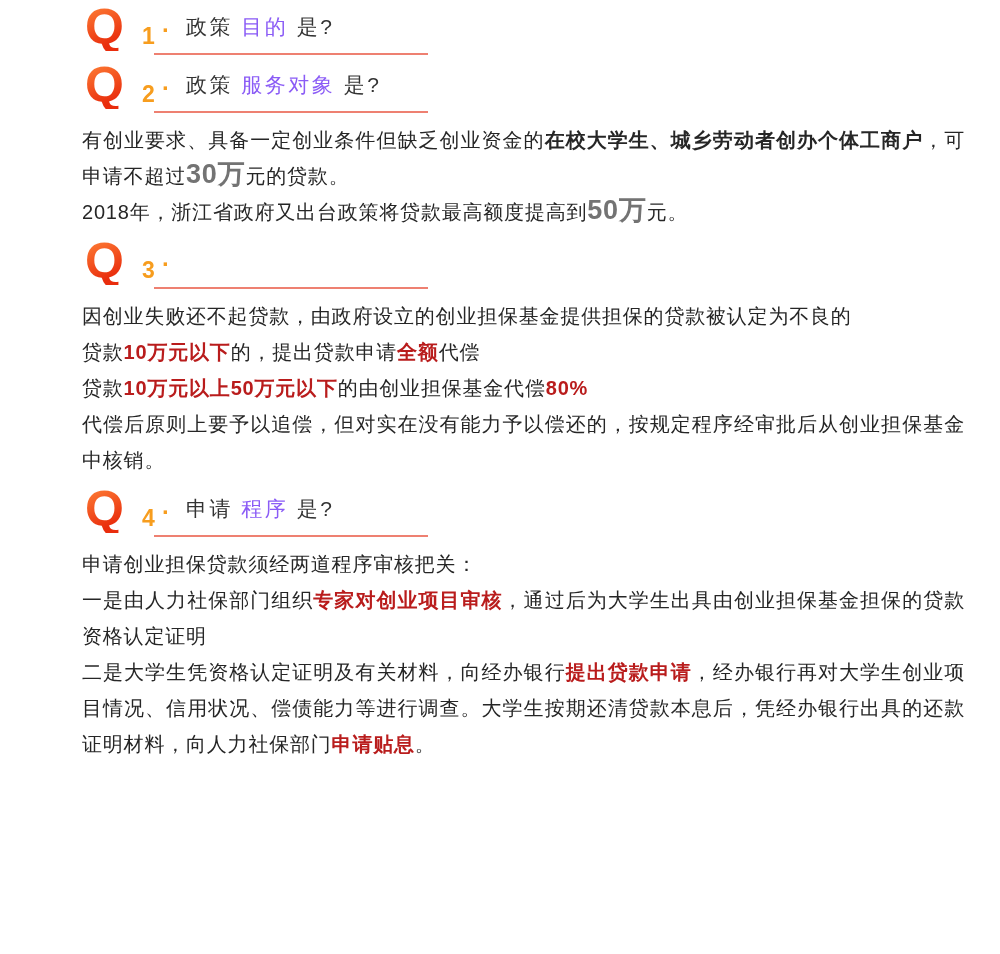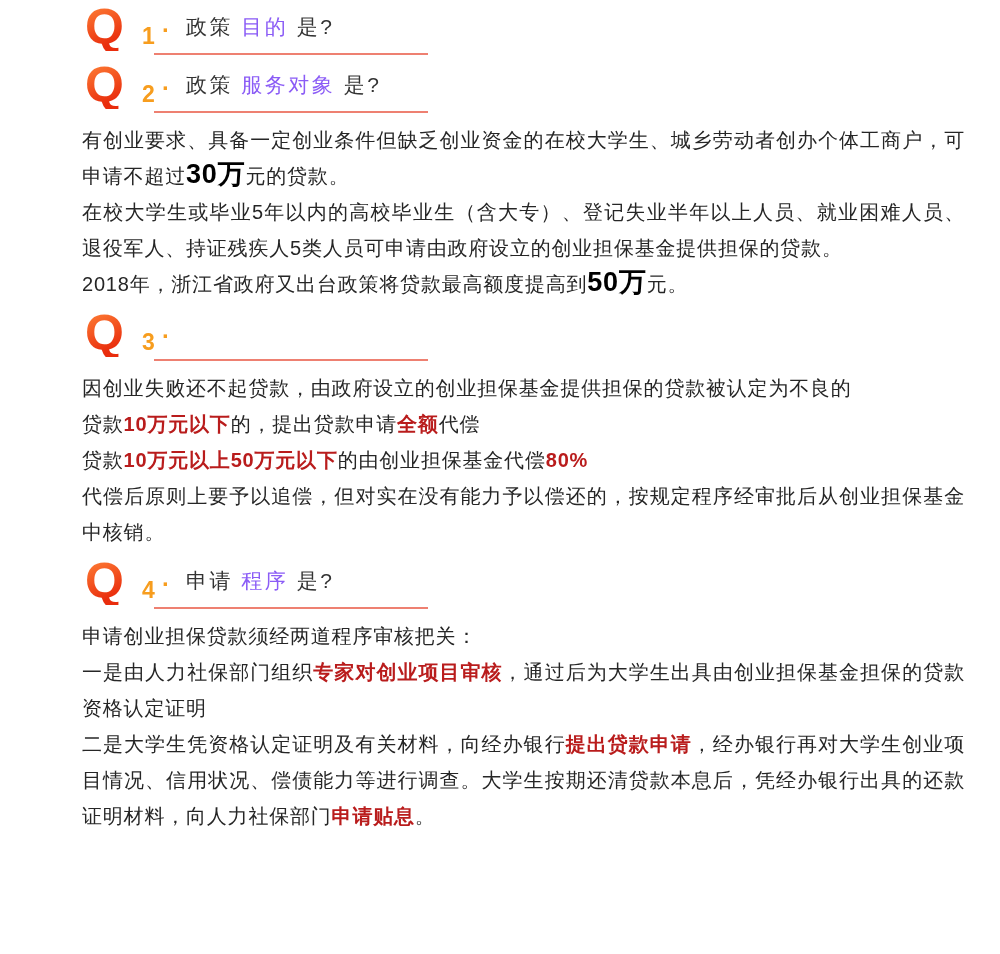--- a/index.html
+++ b/index.html
@@ -29,23 +29,23 @@
   .q-dot { position:absolute; left:77px; top:6px;  font-size:24px; font-weight:700; color:#f79d1e; }
   .q-title { position:absolute; left:101px; top:3px; font-size:21px; color:#333333; letter-spacing:2.5px; white-space:nowrap; }
   .q-title .red { color:#8b5cf6; }
   .q-underline { position:absolute; left:69px; bottom:-1px; width:274px; height:2px; background:#ee8071; }
 
   
   .para {
     font-size:20px; line-height:36px; color:#262626;
     text-align:justify; letter-spacing:0.8px;
   }
-  .para .b  { font-weight:400; }
+  .para .b  { font-weight:700; }
   .para .o  { color:#b91c1c; font-weight:700; }
-  .para .big{ color:#000000; font-weight:700; font-size:27px; line-height:1; }
+  .para .big{ color:#737373; font-weight:700; font-size:27px; line-height:1; }
 </style>
 </head>
 <body>
 
 <div class="page">
 
   <section class="qa">
     <div class="q-header">
       <span class="q-letter">Q</span>
       <span class="q-num">1</span>
@@ -57,21 +57,20 @@
 
   <section class="qa">
     <div class="q-header">
       <span class="q-letter">Q</span>
       <span class="q-num">2</span>
       <span class="q-dot">·</span>
       <span class="q-title"><span>政策 </span><span class="red">服务对象</span><span> 是?</span></span>
       <span class="q-underline"></span>
     </div>
     <p class="para"><span>有创业要求、具备一定创业条件但缺乏创业资金的</span><span class="b">在校大学生、城乡劳动者创办个体工商户</span><span>，可申请不超过</span><span class="big">30万</span><span>元的贷款。</span></p>
-    <p class="para"><span class="b">在校大学生或毕业5年以内的高校毕业生（含大专）、登记失业半年以上人员、就业困难人员、退役军人、持证残疾人5类人员可申请由政府设立的创业担保基金提供担保的贷款。</span></p>
     <p class="para"><span>2018年，浙江省政府又出台政策将贷款最高额度提高到</span><span class="big">50万</span><span>元。</span></p>
   </section>
 
   <section class="qa">
     <div class="q-header">
       <span class="q-letter">Q</span>
       <span class="q-num">3</span>
       <span class="q-dot">·</span>
       <span class="q-underline"></span>
     </div>

